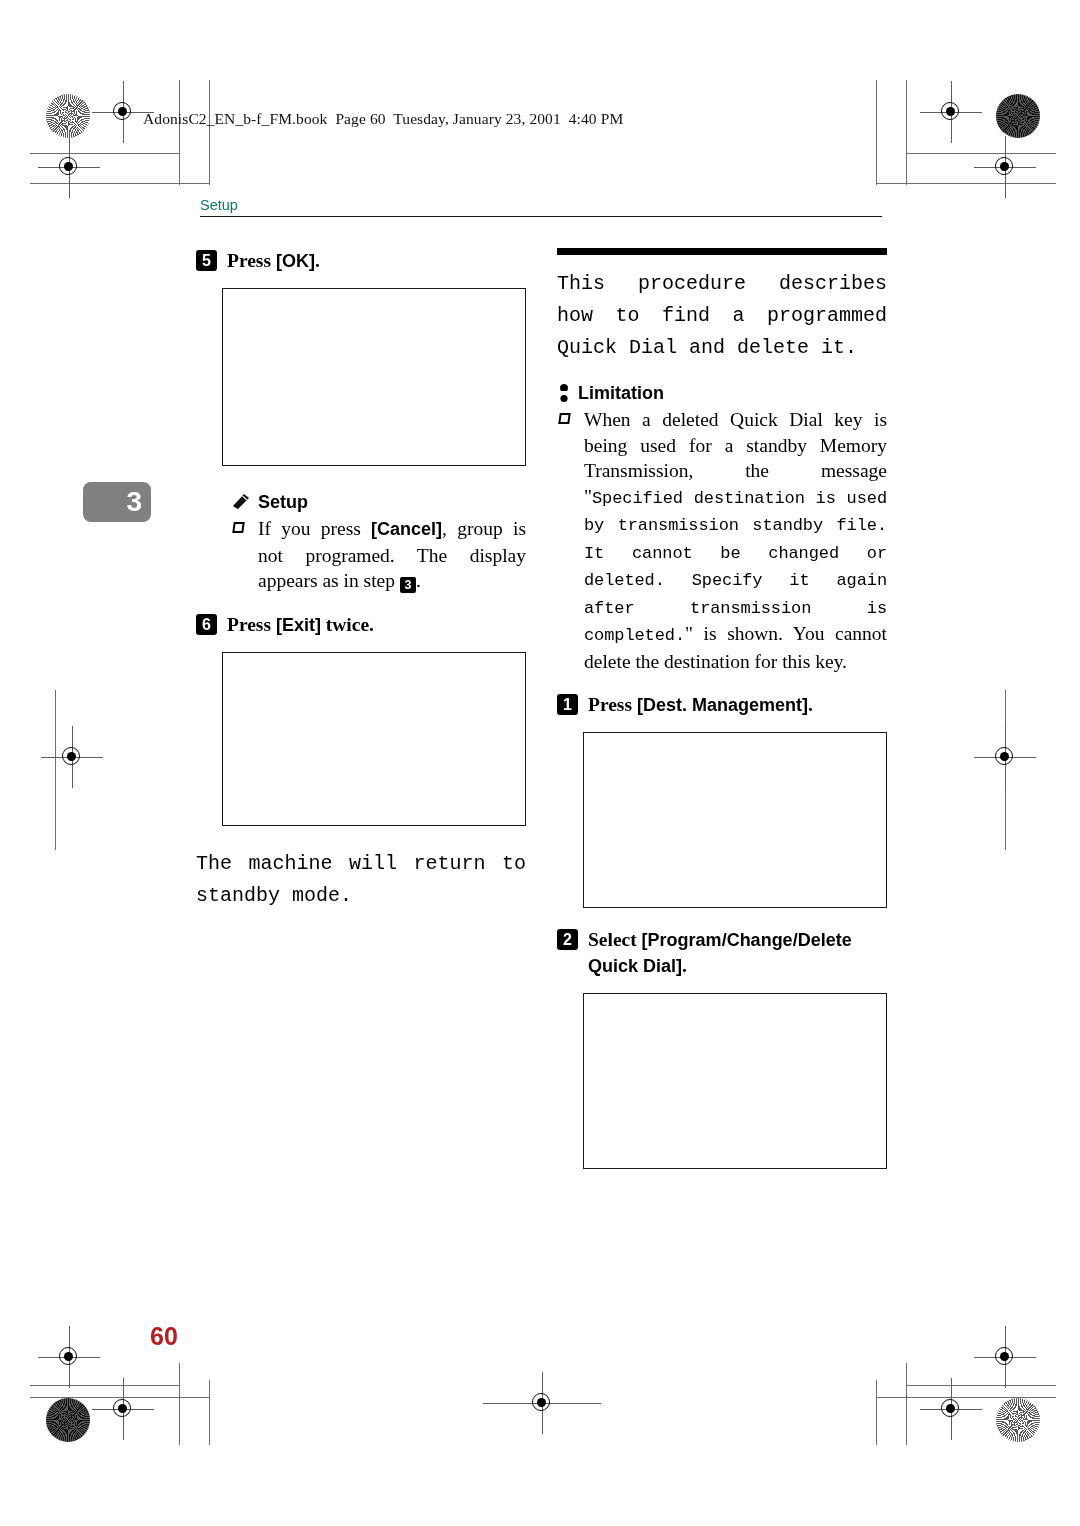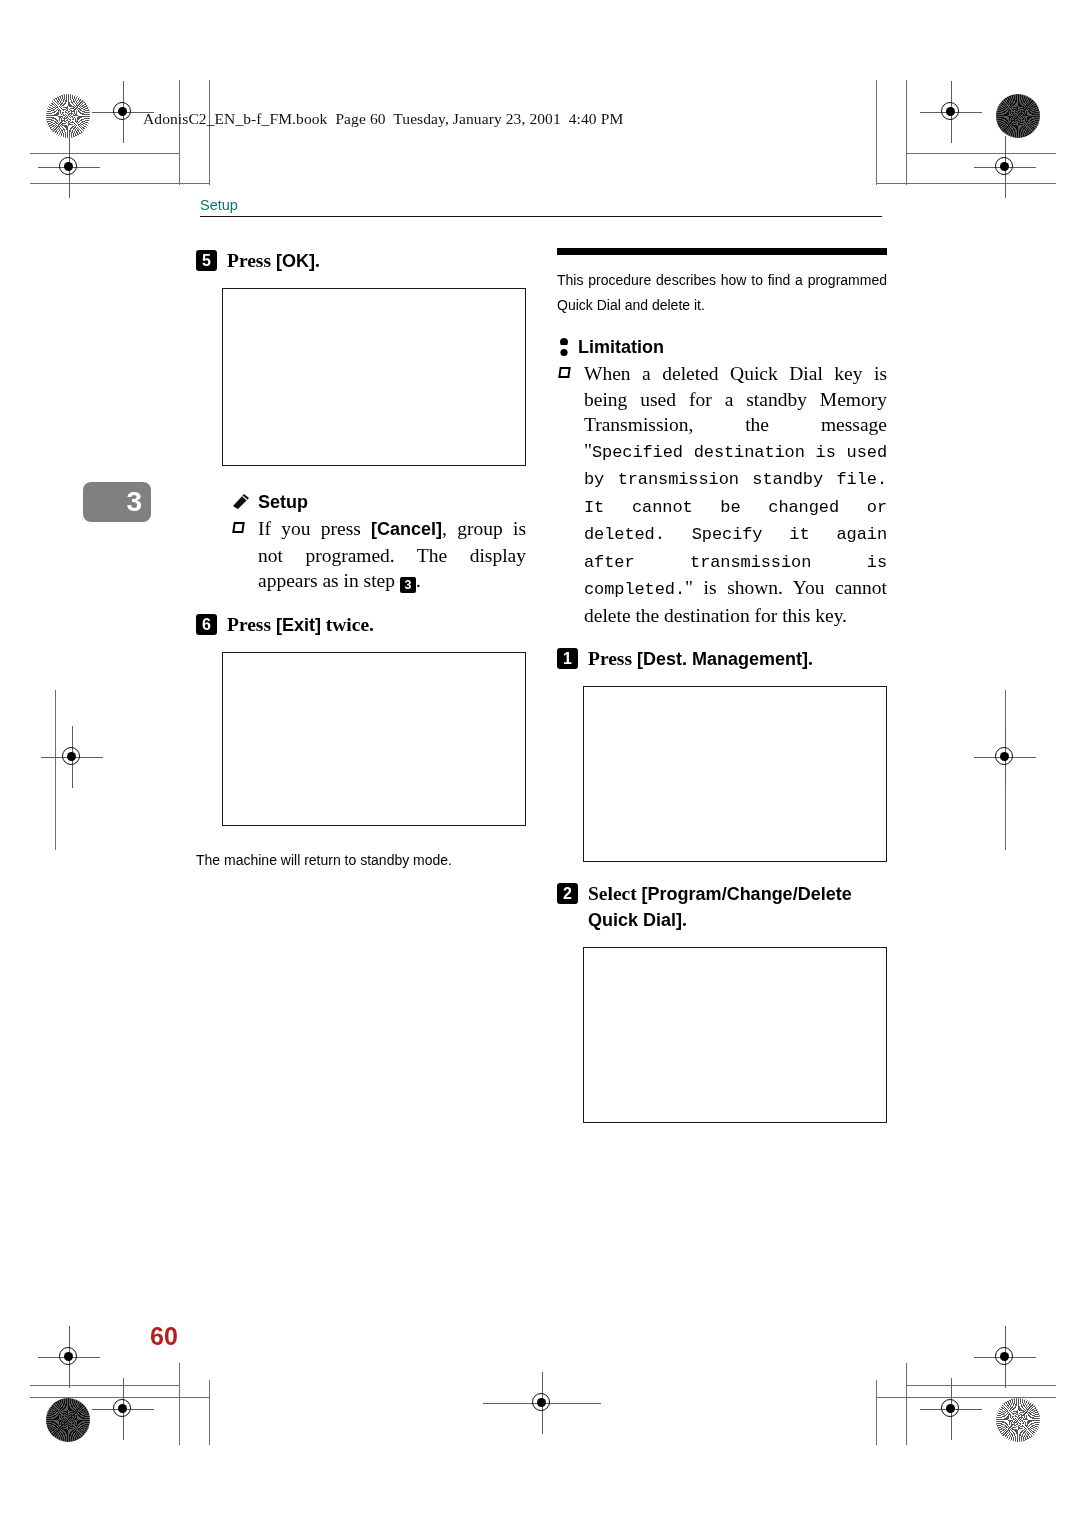--- a/index.html
+++ b/index.html
@@ -164,23 +164,23 @@
   }
 
   
   .lcd {
     border: 1.6px solid #1a1a1a;
     background: #fff;
     box-sizing: border-box;
   }
 
   .body-text {
-    font-family: Liberation Sans, sans-serif;
-    font-size: 14px;
-    line-height: 25px;
+    font-family: Liberation Mono, monospace;
+    font-size: 20px;
+    line-height: 32px;
     text-align: justify;
     margin: 0;
   }
 
   
   .callout-title {
     font-family: "Liberation Sans", sans-serif;
     font-weight: bold;
     font-size: 18px;
     margin: 0 0 3px 0;

